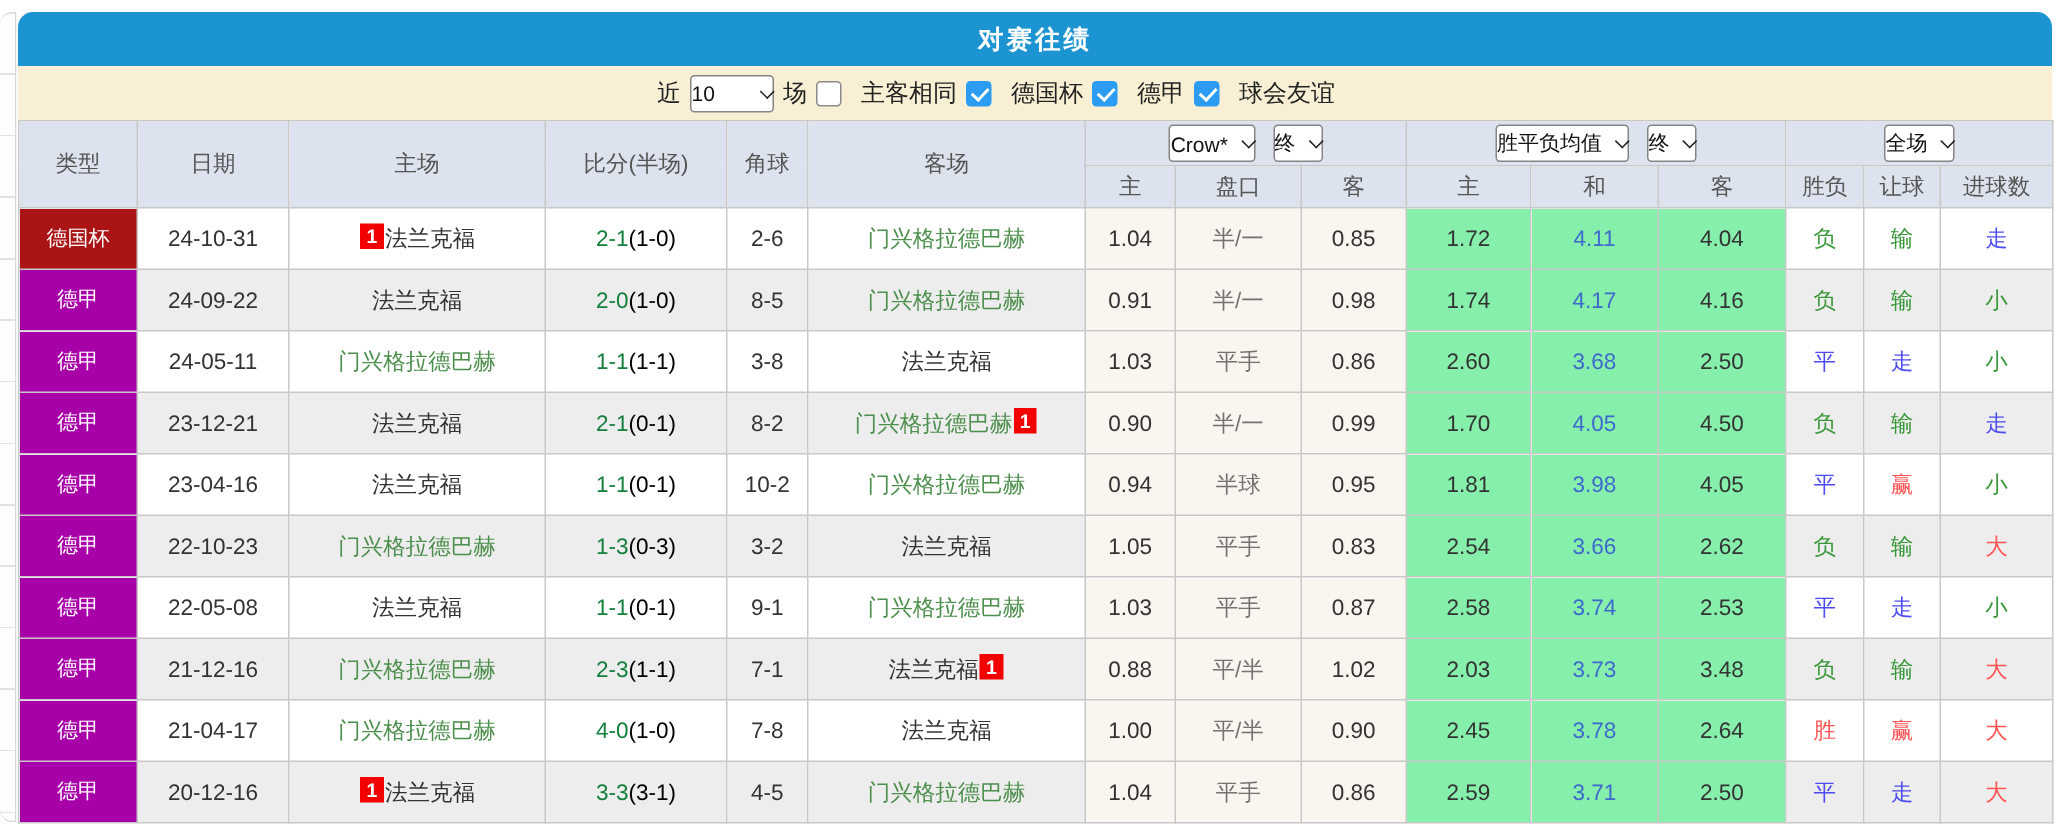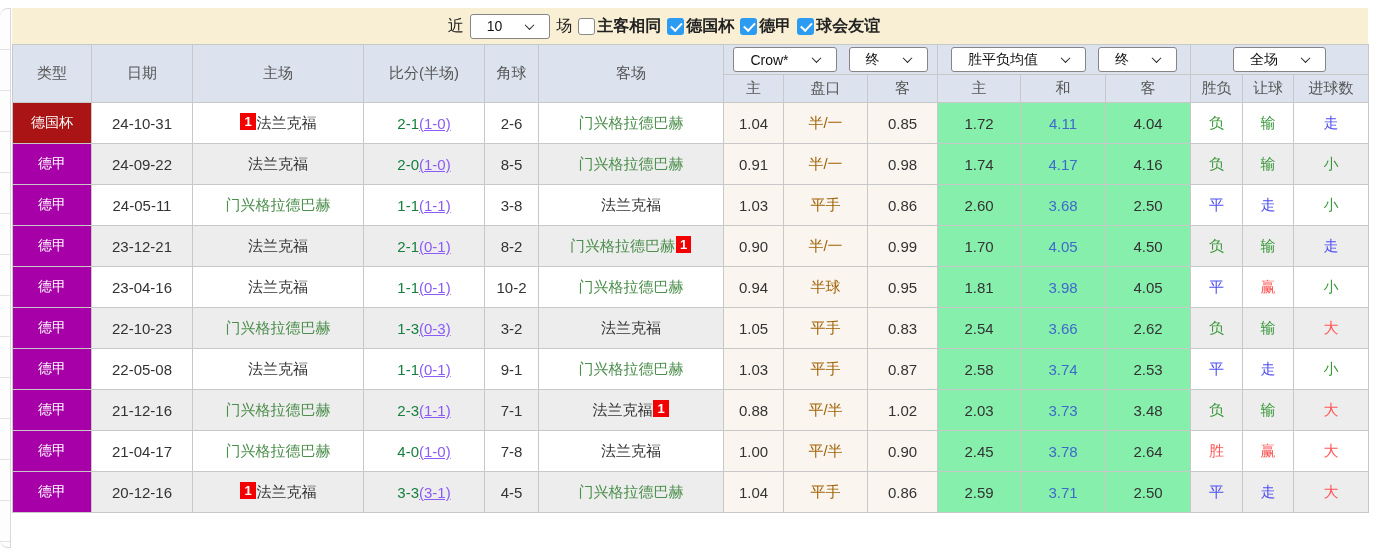--- a/index.html
+++ b/index.html
@@ -18,26 +18,26 @@
   .widget { position:absolute; left:12px; top:8px; width:1356px; }
   .title-bar {
     height:36px; background:#1d94d2; border-radius:10px 10px 0 0;
     display:flex; align-items:center; justify-content:center;
     color:#fff; font-weight:bold; font-size:17px; letter-spacing:2px;
   }
   .filter-bar {
     height:36px; background:#f9efd5; display:flex; align-items:center;
     justify-content:center; padding-right:52px; gap:6px; font-size:16px; color:#222;
   }
-  .filter-bar label { display:inline-flex; align-items:center; gap:2px; cursor:pointer;font-weight:bold; }
+  .filter-bar label { display:inline-flex; align-items:center; gap:13px; cursor:pointer; }
   
   .sel {
-    display:inline-flex; align-items:center; justify-content:space-between; gap:24px;
+    display:inline-flex; align-items:center; justify-content:space-between; gap:10px;
     background:#fff; border:1px solid #858585; border-radius:3px;
-    padding:2px 16px; font-size:14px; color:#111; height:25px; cursor:pointer;
+    padding:2px 0; font-size:14px; color:#111; height:25px; cursor:pointer;
   }
   .chev {
     width:7px; height:7px; border-right:1.7px solid #222; border-bottom:1.7px solid #222;
     transform:rotate(45deg) translate(-1px,-1px); flex:none;
   }
   
   .cb { width:17px; height:17px; border-radius:3px; display:inline-block; position:relative; flex:none; }
   .cb.on { background:#2b9cf2; }
   .cb.on::after {
     content:""; position:absolute; left:5.5px; top:2px; width:4.5px; height:9px;
@@ -51,40 +51,43 @@
   tr.h1 td { height:30px; }
   tr.h2 th { height:28px; }
   tbody td { height:41px; color:#333; }
   tbody tr:nth-child(even) td.pz { background:#ededed; }
   td.bg-cream { background:#faf5ee; }
   td.bg-blue  { background:#86efac; }
   td.type-cup    { background:#aa1414; color:#fff; font-size:14px; }
   td.type-league { background:#a800a8; color:#fff; font-size:14px; }
   .grp { display:flex; align-items:flex-end; justify-content:center; gap:12px; }
   .score-ft { color:#15803d; }
-  .score-ht { color:#8b5cf6;text-decoration:underline; }
+  .score-ht { color:#000000; }
   .team-dark  { color:#333; }
   .team-green { color:#4d8f4d; }
-  .hcp { color:#a16207; }
+  .hcp { color:#737373; }
   .avg-draw { color:#3d6acb; }
   .c-red   { color:#ff5555; }
   .c-blue  { color:#4d4df2; }
   .c-green { color:#389738; }
   .badge {
     display:inline-block; background:#f30000; color:#fff; font-weight:bold;
     font-size:13px; line-height:17px; padding:0 4px; margin:0 1px; vertical-align:2px;
   }
 </style>
 </head>
 <body>
 
 <div class="page-edge"></div>
 
 <div class="widget">
 
+  <div class="title-bar">
+    <span>对赛往绩</span>
+  </div>
 
   <div class="filter-bar">
     <span>近</span>
     <span class="sel" style="min-width:56px">
       <span>10</span>
       <span class="chev"></span>
     </span>
     <span>场</span>
     <label>
       <span class="cb off"></span>

